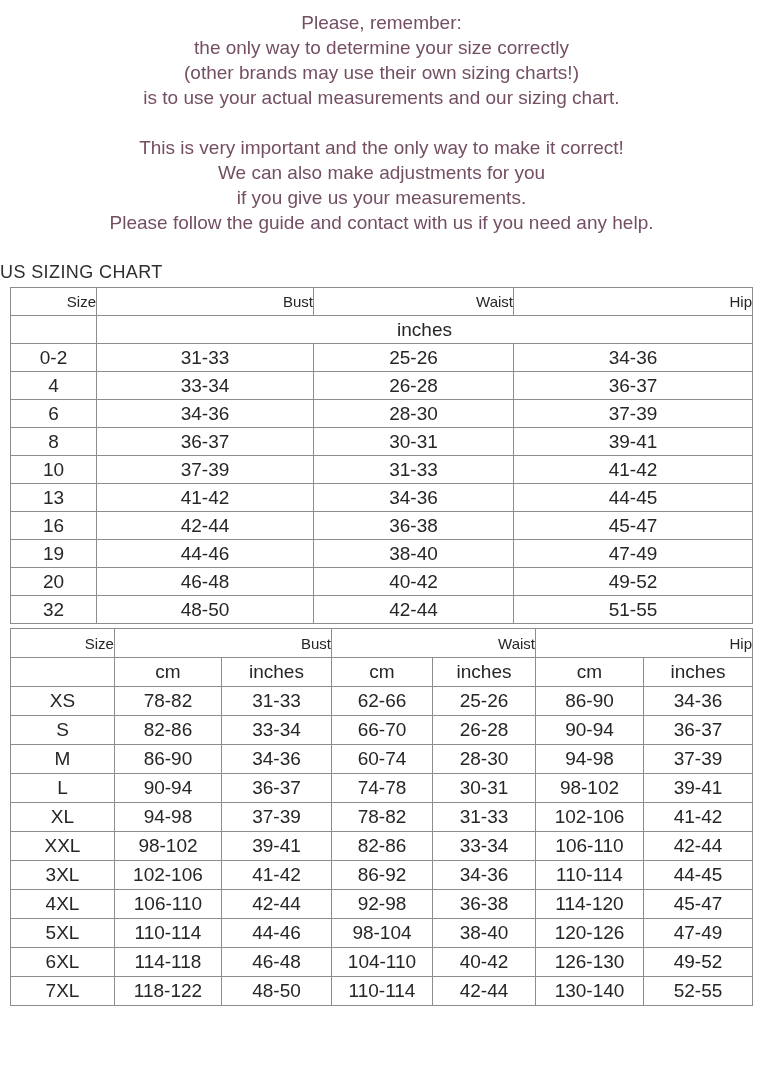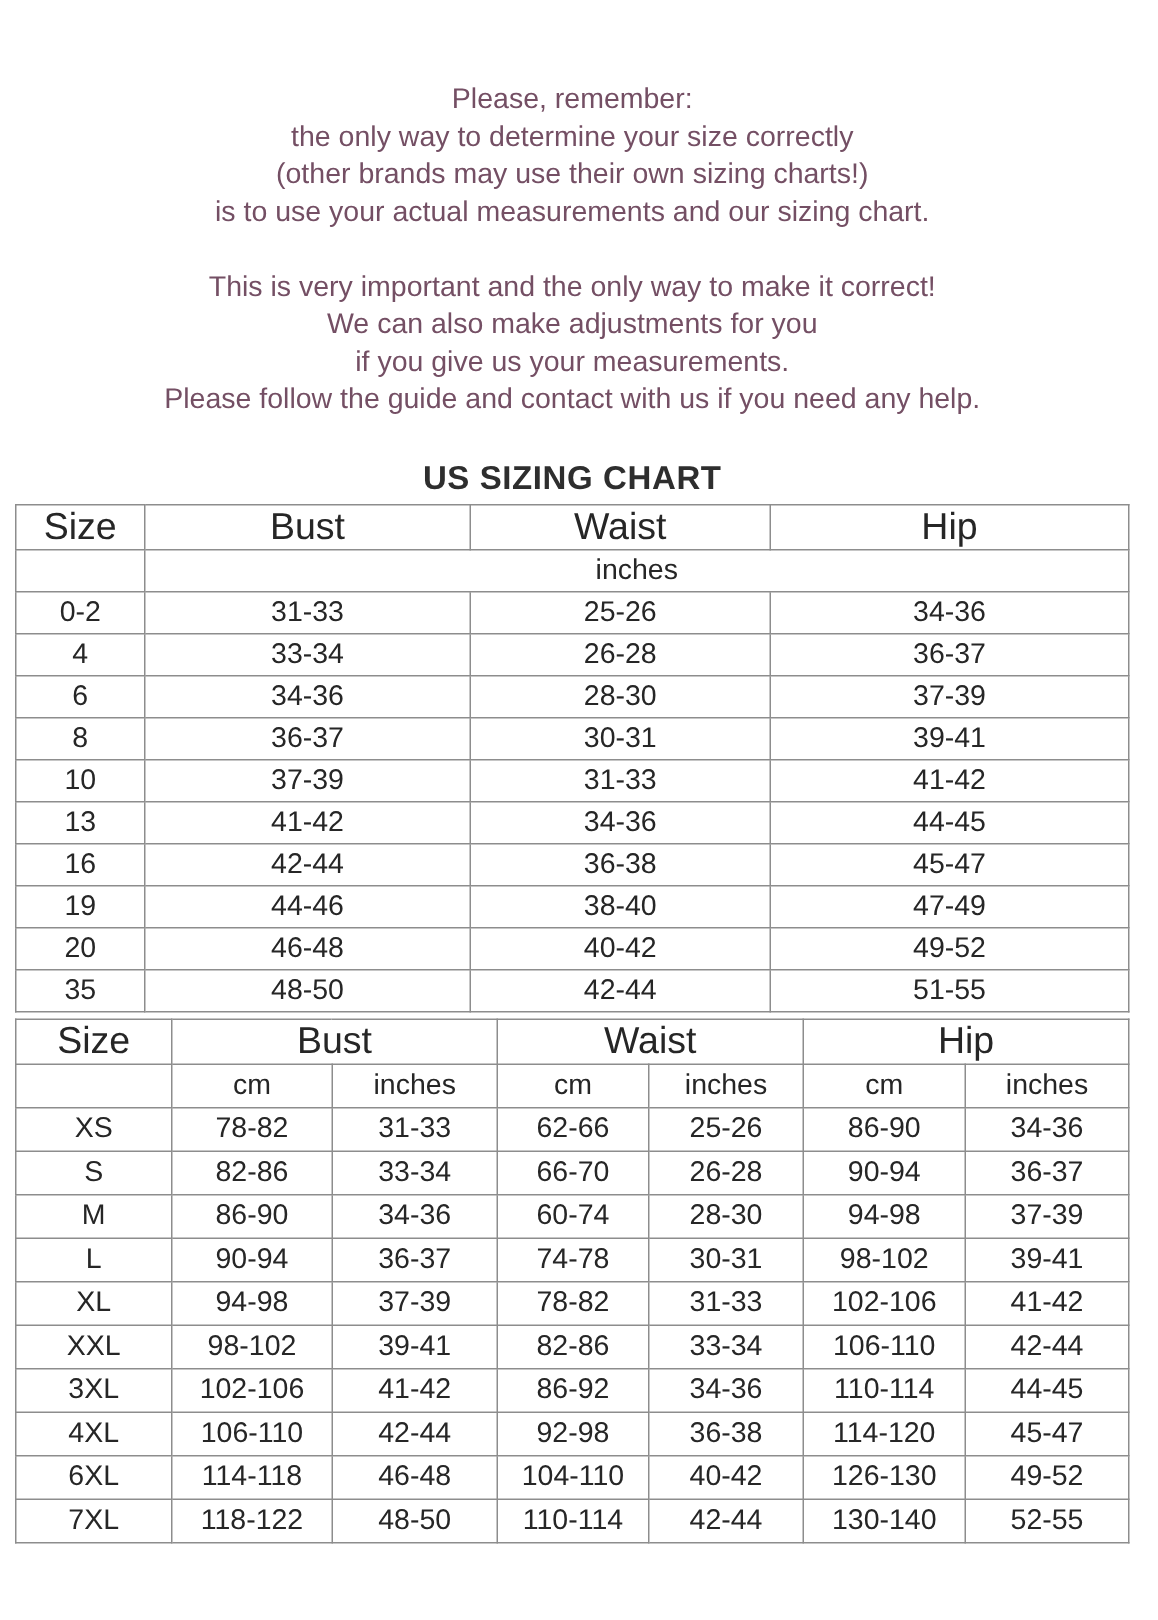--- a/index.html
+++ b/index.html
@@ -2,40 +2,40 @@
 <html><head>
 <meta charset="utf-8">
 <style>
   html, body { margin: 0; padding: 0; background: #ffffff; }
   body {
     width: 772px; height: 1080px;
     font-family: "Liberation Sans", sans-serif;
     color: #262626;
     overflow: hidden;
   }
-  .page { width: 763px; margin-top: 44px; }
+  .page { width: 763px; }
 
   
   .intro {
     padding-top: 10px;
     text-align: center;
     font-size: 19px;
     line-height: 25px;
   }
   .intro p { margin: 0; }
   .intro .line { display: block; }
   .para-gap { height: 25px; }
 
   
   .chart-title {
-    text-align: center;
-    font-size: 22px;
+    text-align: left;
+    font-size: 18px;
     color: #2e2e2e;
     letter-spacing: 0.4px;
-    font-weight: bold;
+    font-weight: normal;
   }
   .us-title { margin-top: 27px; }
   .intl-title { margin-top: 12px; }
 
   
   table {
     border-collapse: collapse;
     table-layout: fixed;
     margin: 4px auto 0 auto;
     width: 742px;
@@ -46,21 +46,21 @@
     text-align: center;
     vertical-align: middle;
     padding: 0;
     font-size: 19px;
     color: #262626;
     overflow: hidden;
     white-space: nowrap;
   }
   .us-table td, .us-table th { height: 27px; }
   .intl-table td, .intl-table th { height: 28px; }
-  th { font-size: 25px; }
+  th { font-size: 15px; text-align: right; }
 </style>
 </head>
 <body>
 
 <div class="page">
 
   <div class="intro" style="color: rgb(116, 79, 100);">
     <p>
       <span class="line">Please, remember:</span>
       <span class="line">the only way to determine your size correctly</span>
@@ -146,21 +146,21 @@
           <td>38-40</td>
           <td>47-49</td>
         </tr>
         <tr>
           <td>20</td>
           <td>46-48</td>
           <td>40-42</td>
           <td>49-52</td>
         </tr>
         <tr>
-          <td>35</td>
+          <td>32</td>
           <td>48-50</td>
           <td>42-44</td>
           <td>51-55</td>
         </tr>
       </tbody>
   </table>
 
 
   <table class="intl-table">
     <colgroup>
@@ -256,20 +256,29 @@
         <tr>
           <td>4XL</td>
           <td>106-110</td>
           <td>42-44</td>
           <td>92-98</td>
           <td>36-38</td>
           <td>114-120</td>
           <td>45-47</td>
         </tr>
         <tr>
+          <td>5XL</td>
+          <td>110-114</td>
+          <td>44-46</td>
+          <td>98-104</td>
+          <td>38-40</td>
+          <td>120-126</td>
+          <td>47-49</td>
+        </tr>
+        <tr>
           <td>6XL</td>
           <td>114-118</td>
           <td>46-48</td>
           <td>104-110</td>
           <td>40-42</td>
           <td>126-130</td>
           <td>49-52</td>
         </tr>
         <tr>
           <td>7XL</td>

